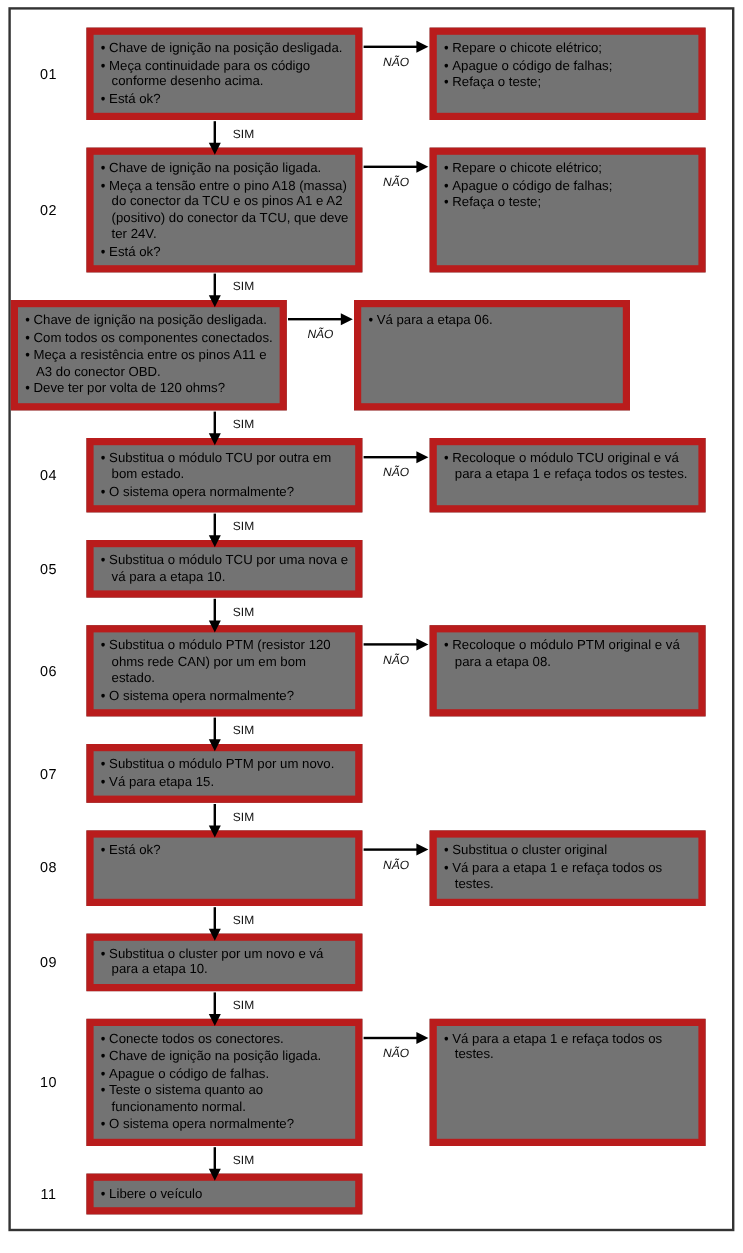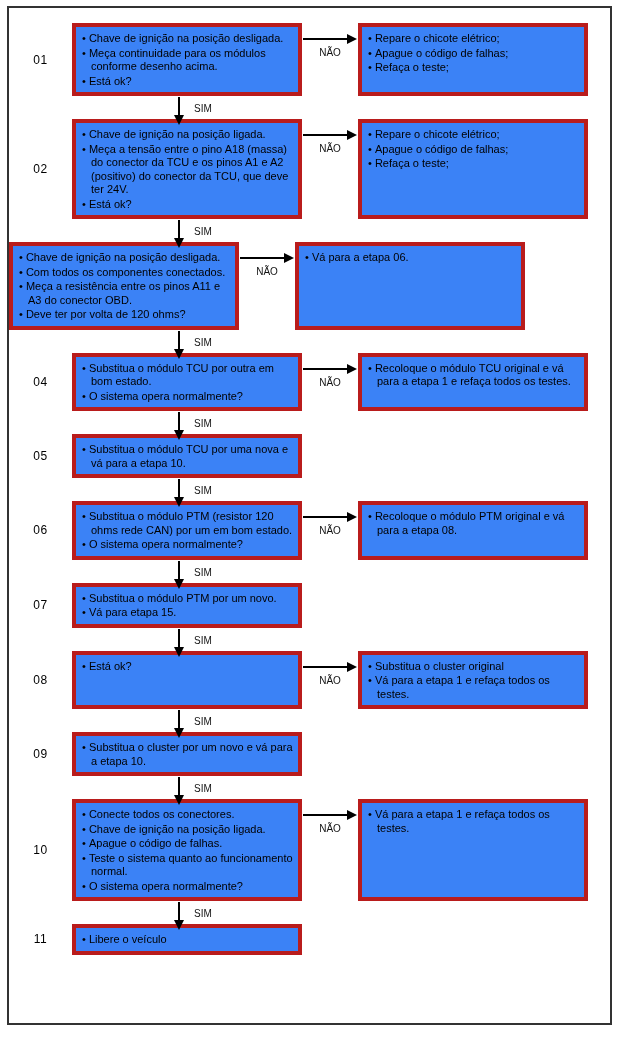--- a/index.html
+++ b/index.html
@@ -13,30 +13,30 @@
     min-height:1019px;border:2px solid #333333;background:#ffffff;
     padding:15px 0 12px 0;
   }
   .step-row{display:flex;align-items:stretch;}
   .num{
     width:63px;flex:0 0 63px;display:flex;align-items:center;justify-content:center;
     font-size:12px;font-weight:normal;letter-spacing:0.5px;
   }
   .main-box,.right-box{
     width:230px;flex:0 0 230px;box-sizing:border-box;
-    border:4px solid #b91c1c;background:#3b82f6;padding:4px 4px 3px 6px;
+    border:6px solid #b91c1c;background:#737373;padding:4px 4px 3px 6px;
   }
   .connector{width:56px;flex:0 0 56px;position:relative;}
   .h-arrow{position:absolute;top:10px;left:1px;right:1px;height:12px;}
   .h-line{position:absolute;left:0;right:8px;top:5px;border-top:2px solid #000;}
   .h-head{
     position:absolute;right:0;top:1px;width:0;height:0;
     border-left:10px solid #000;border-top:5px solid transparent;border-bottom:5px solid transparent;
   }
-  .no-label{position:absolute;top:24px;left:0;width:100%;text-align:center;font-size:10px;color:#111;}
+  .no-label{position:absolute;top:24px;left:0;width:100%;text-align:center;font-size:10px;color:#111;font-style:italic;}
   .sim-connector{position:relative;height:23px;margin-left:63px;width:230px;}
   .v-arrow{position:absolute;left:101px;top:1px;width:12px;height:29px;}
   .v-line{position:absolute;left:5px;top:0;height:19px;border-left:2px solid #000;}
   .v-head{
     position:absolute;left:1px;top:18px;width:0;height:0;
     border-top:10px solid #000;border-left:5px solid transparent;border-right:5px solid transparent;
   }
   .sim-label{position:absolute;left:122px;top:7px;font-size:10px;color:#111;}
   ul.bullets{margin:0;padding:0;list-style:none;font-size:11px;line-height:13.5px;
     hyphens:auto;-webkit-hyphens:auto;}
@@ -47,21 +47,21 @@
 </head>
 <body>
 
 <div class="canvas">
   <div class="frame" id="frame">
   <div class="step-row">
     <div class="num">01</div>
     <div class="main-box">
       <ul class="bullets">
             <li>Chave de ignição na posição desligada.</li>
-            <li>Meça continuidade para os módulos conforme desenho acima.</li>
+            <li>Meça continuidade para os código conforme desenho acima.</li>
             <li>Está ok?</li>
           </ul>
     </div>
     <div class="connector">
       <div class="h-arrow">
         <div class="h-line"></div>
         <div class="h-head"></div>
       </div>
       <div class="no-label">NÃO</div>
     </div>

